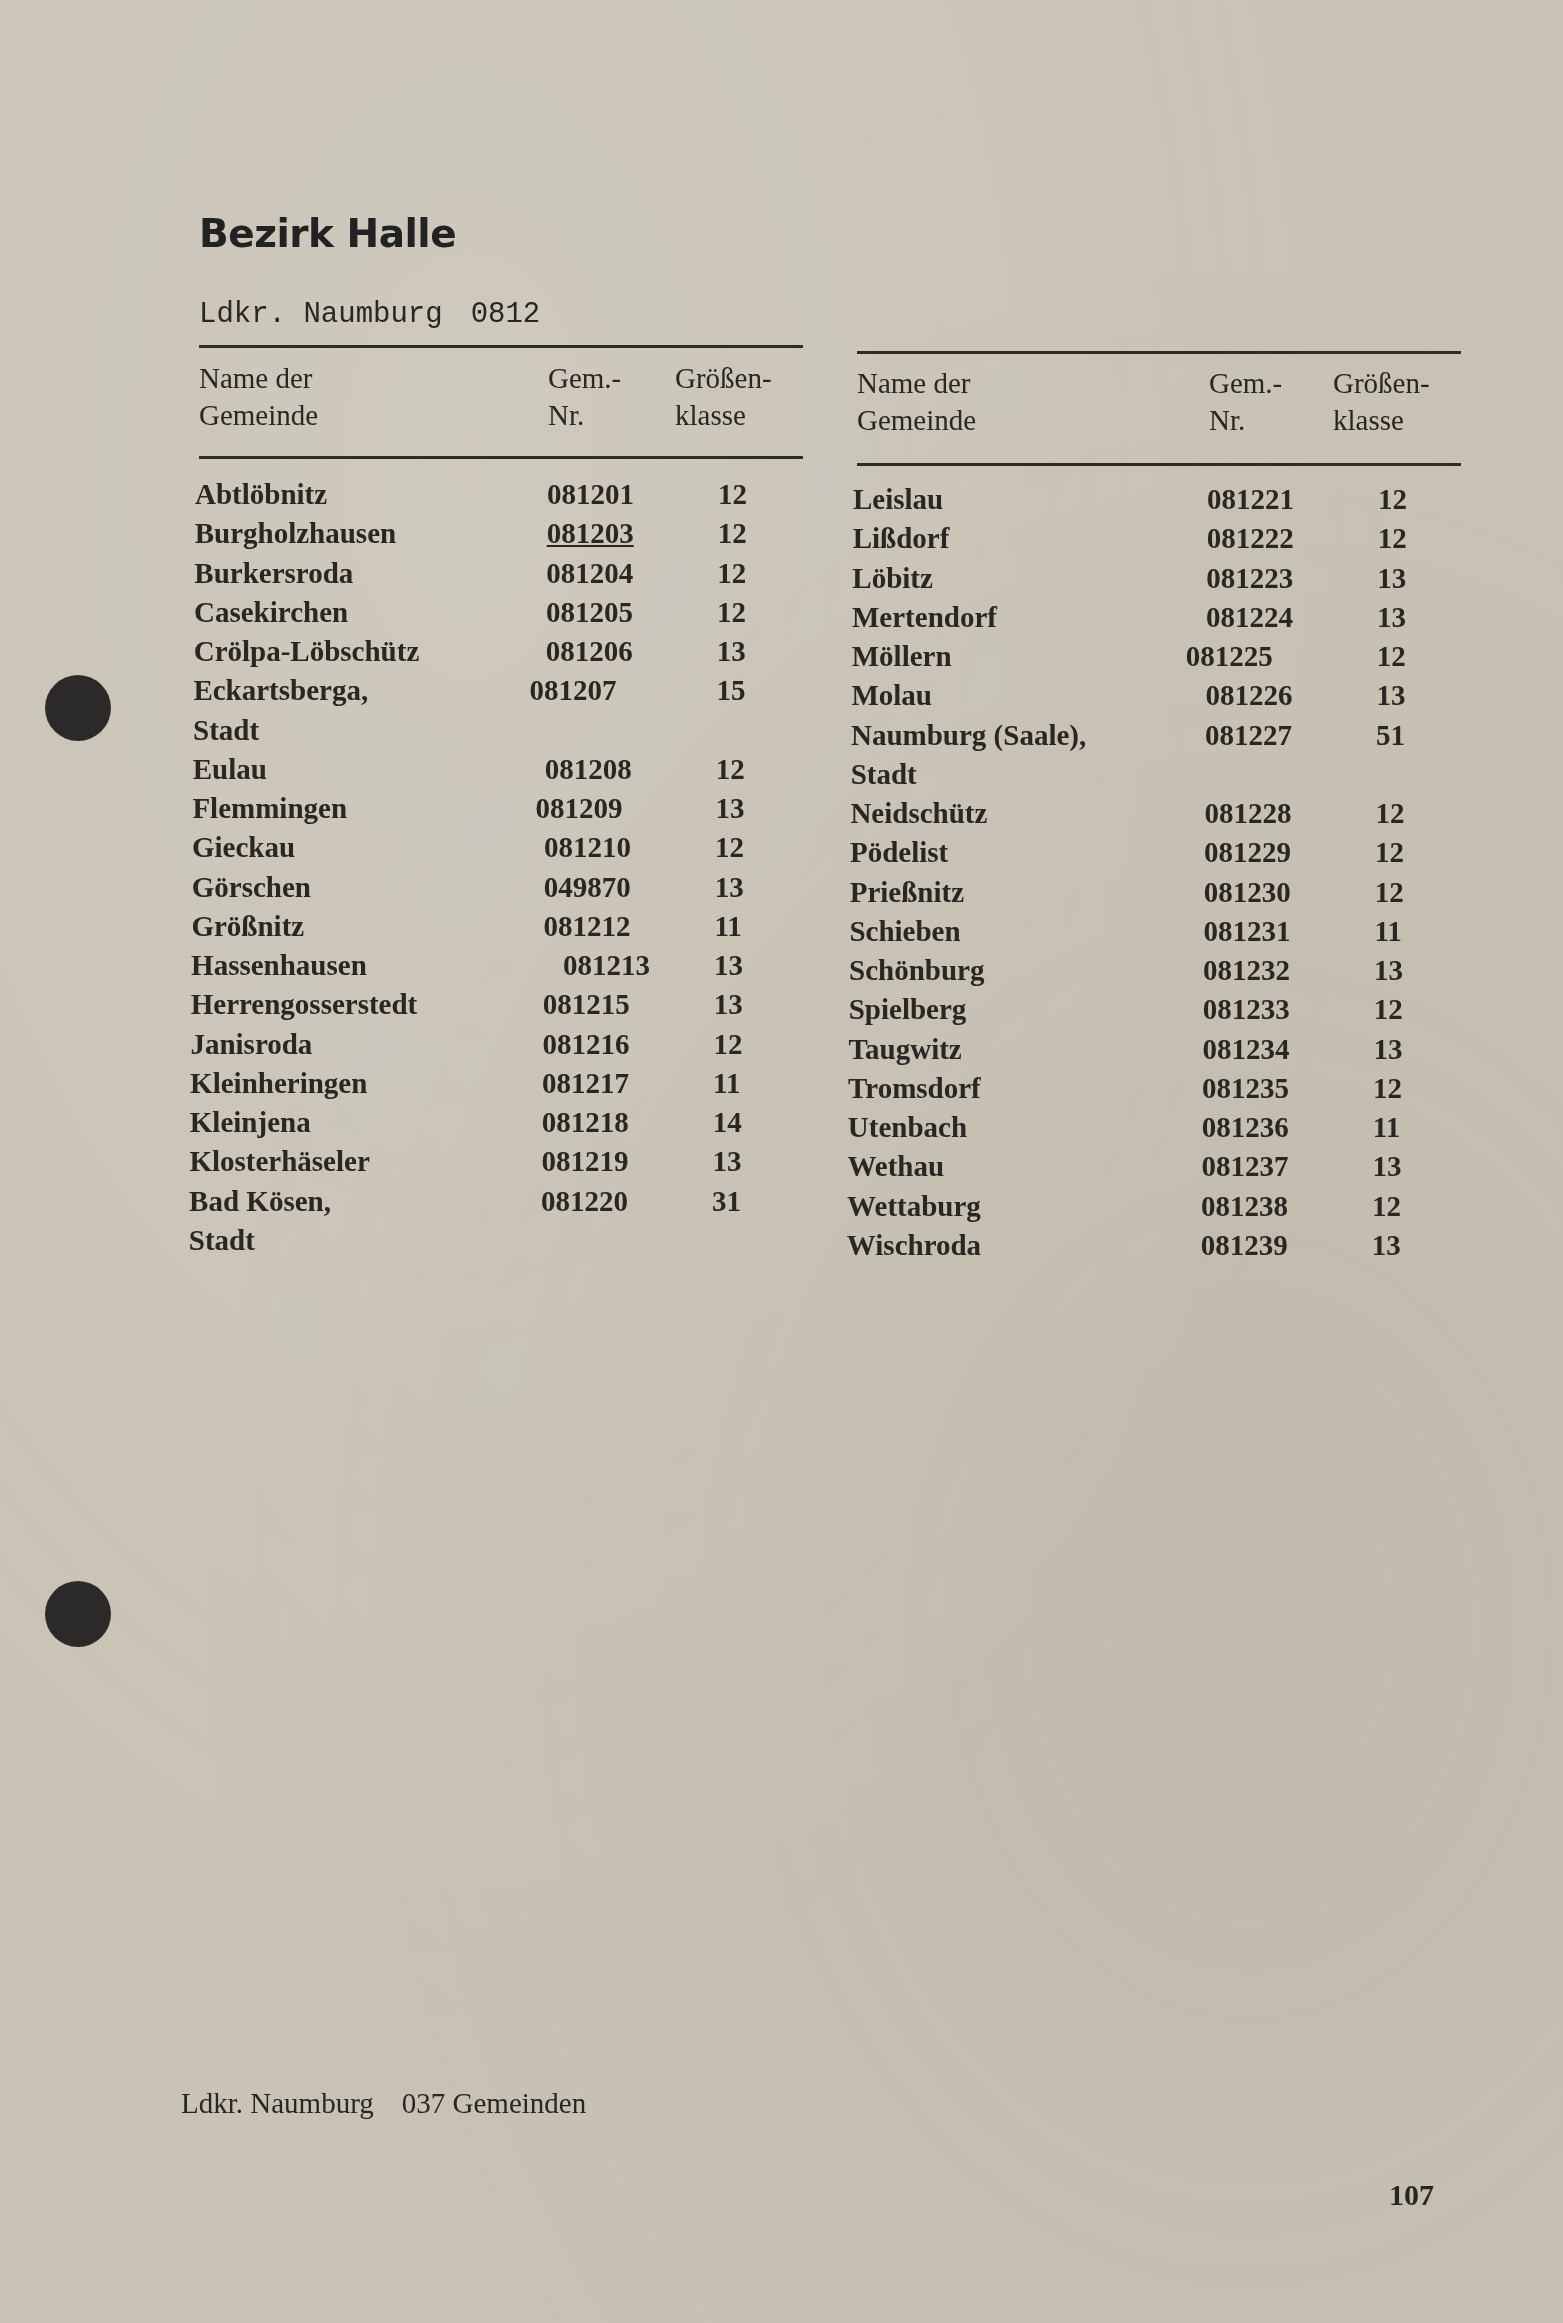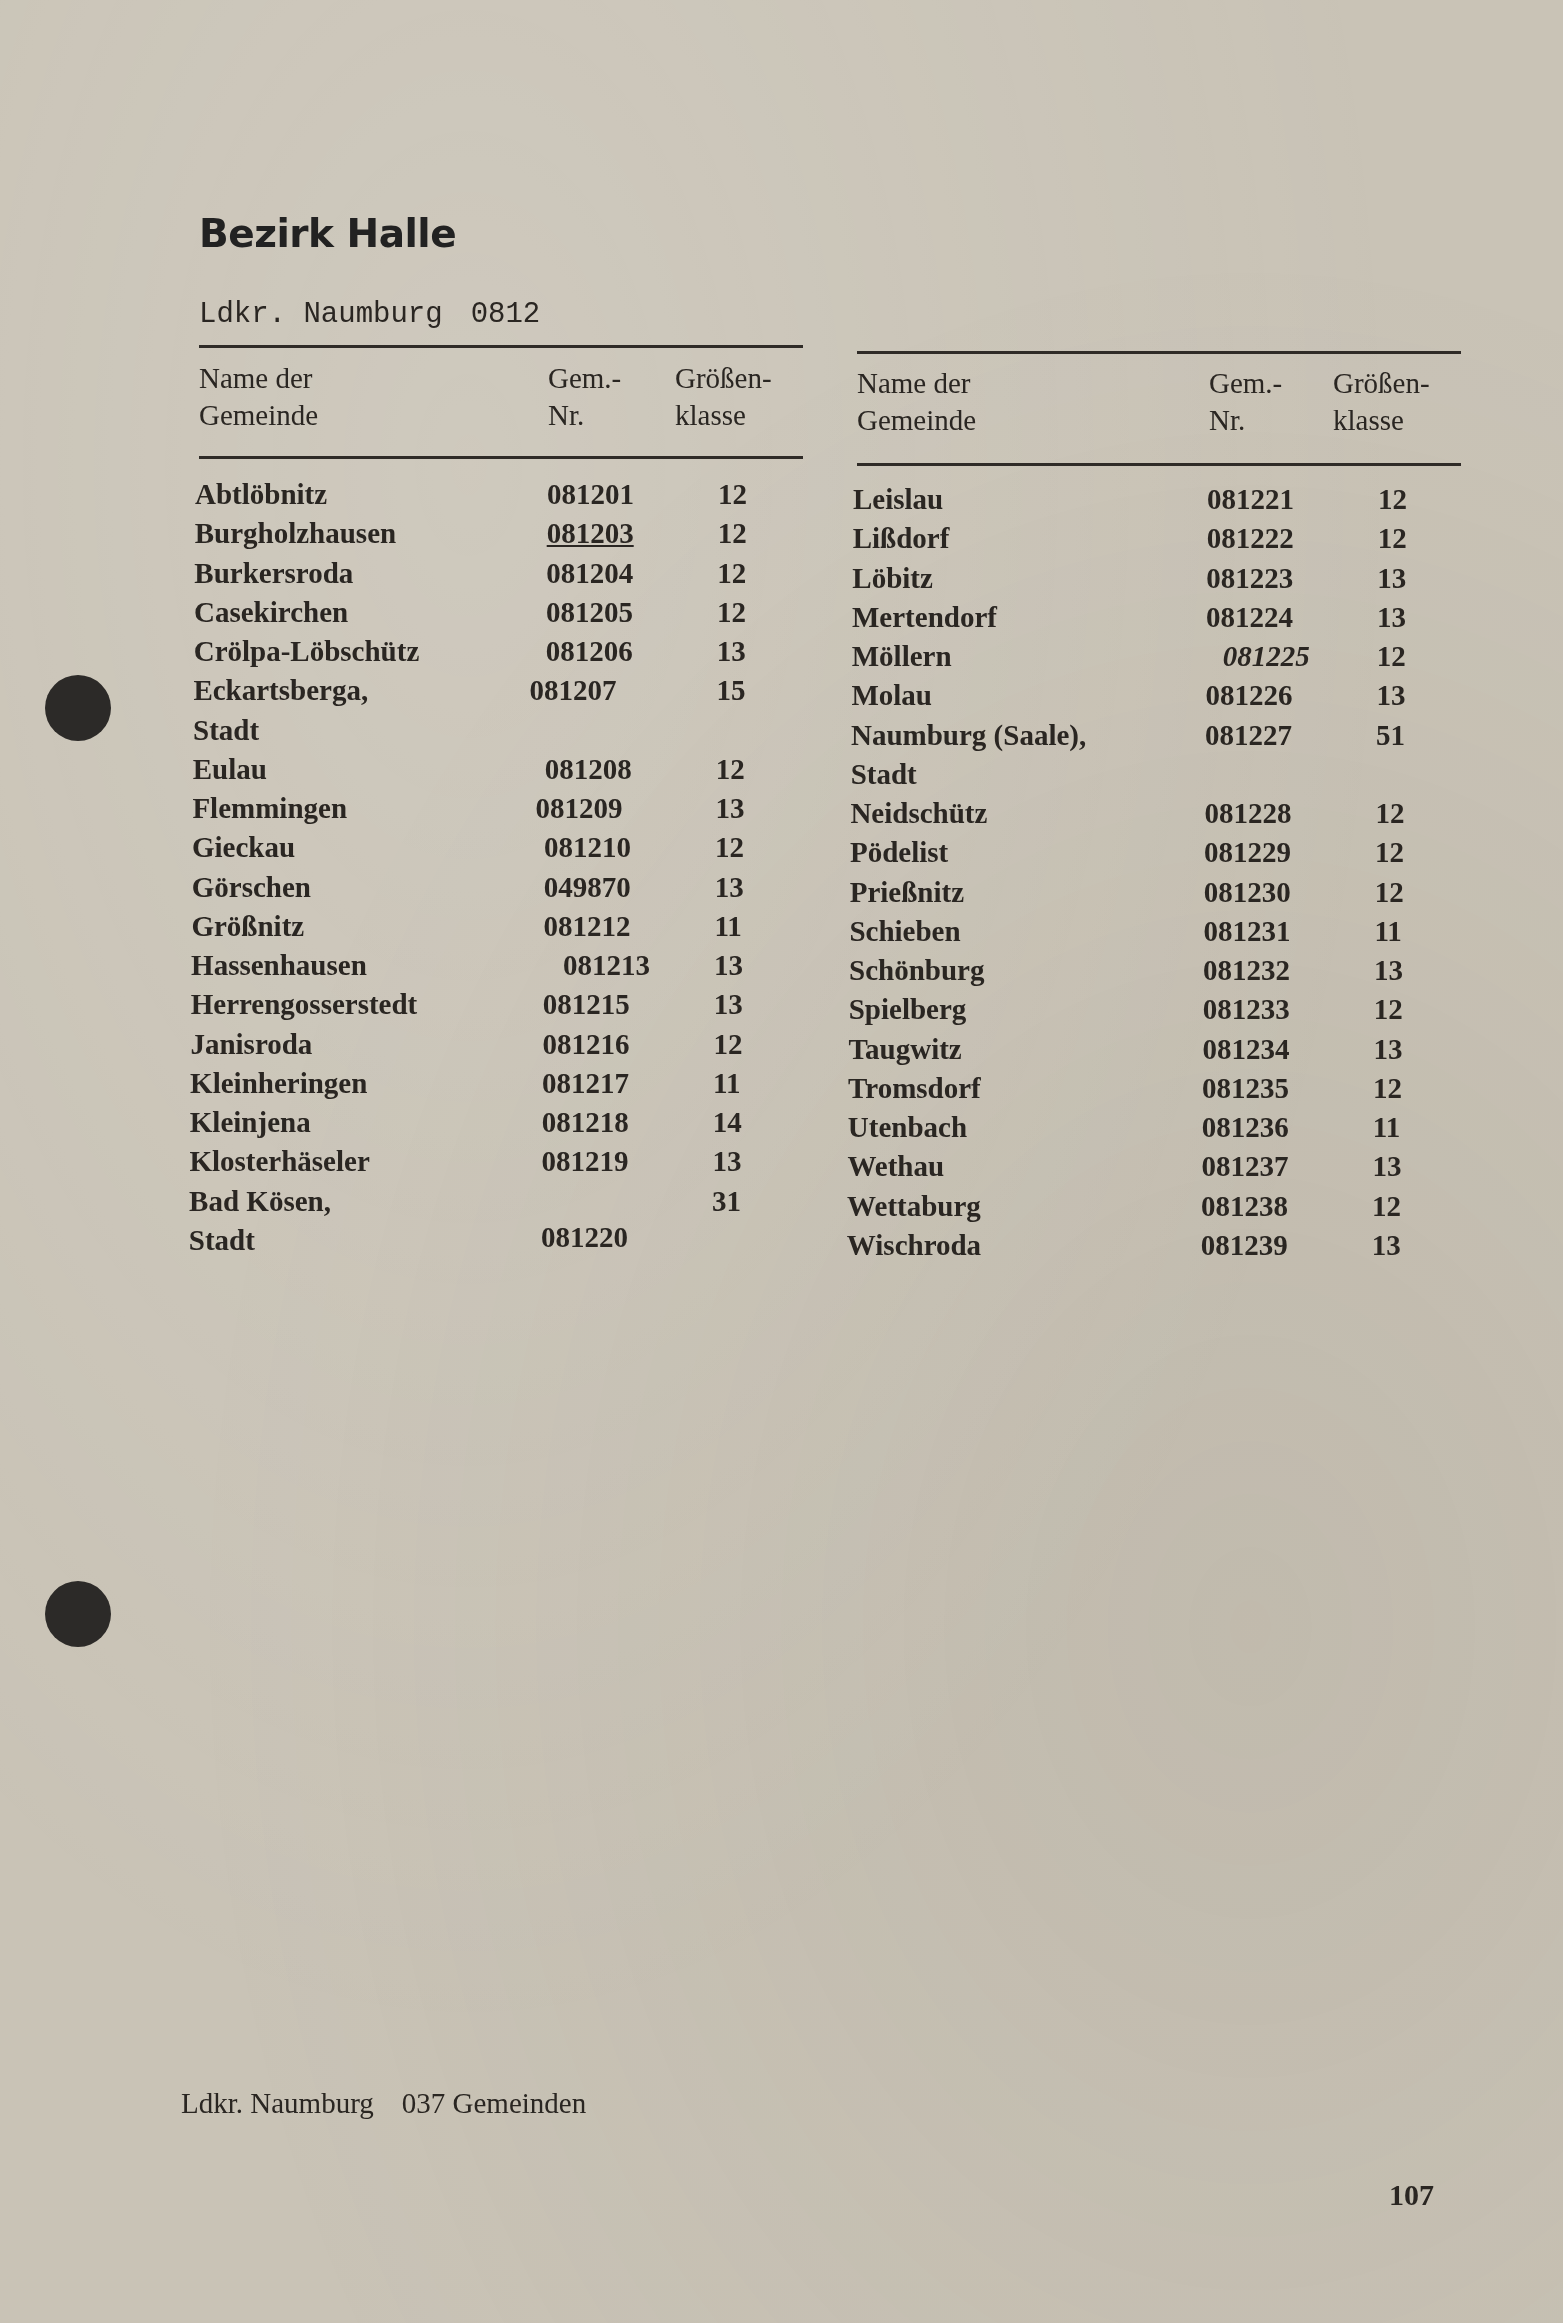--- a/index.html
+++ b/index.html
@@ -165,21 +165,21 @@
       <span class="nr" style="left: 352px;">081218</span>
       <span class="gk" style="left: 523px;">14</span>
     </div>
     <div class="row" style="top: 667px; left: -5.6px;">
       <span class="name">Klosterhäseler</span>
       <span class="nr" style="left: 352px;">081219</span>
       <span class="gk" style="left: 523px;">13</span>
     </div>
     <div class="row" style="top: 707px; left: -5.9px;">
       <span class="name">Bad Kösen,</span>
-      <span class="nr" style="left: 352px; margin-top: 36px;">081220</span>
+      <span class="nr" style="left: 352px;">081220</span>
       <span class="gk" style="left: 523px;">31</span>
     </div>
     <div class="row" style="top: 746px; left: -6.2px;">
       <span class="name">Stadt</span>
       <span class="nr" style="left: 352px;"></span>
       <span class="gk" style="left: 523px;"></span>
     </div>
   </div>
 <div id="right-table" class="col" style="left:853px; top:483px;">
     <div class="row" style="top: 0px; left: 0px;">
@@ -197,21 +197,21 @@
       <span class="nr" style="left: 354px;">081223</span>
       <span class="gk" style="left: 525px;">13</span>
     </div>
     <div class="row" style="top: 118px; left: -1px;">
       <span class="name">Mertendorf</span>
       <span class="nr" style="left: 354px;">081224</span>
       <span class="gk" style="left: 525px;">13</span>
     </div>
     <div class="row" style="top: 157px; left: -1.3px;">
       <span class="name">Möllern</span>
-      <span class="nr" style="left: 371px; font-style: italic;">081225</span>
+      <span class="nr" style="left: 334px;">081225</span>
       <span class="gk" style="left: 525px;">12</span>
     </div>
     <div class="row" style="top: 196px; left: -1.6px;">
       <span class="name">Molau</span>
       <span class="nr" style="left: 354px;">081226</span>
       <span class="gk" style="left: 525px;">13</span>
     </div>
     <div class="row" style="top: 236px; left: -2px;">
       <span class="name">Naumburg (Saale),</span>
       <span class="nr" style="left: 354px;">081227</span>

